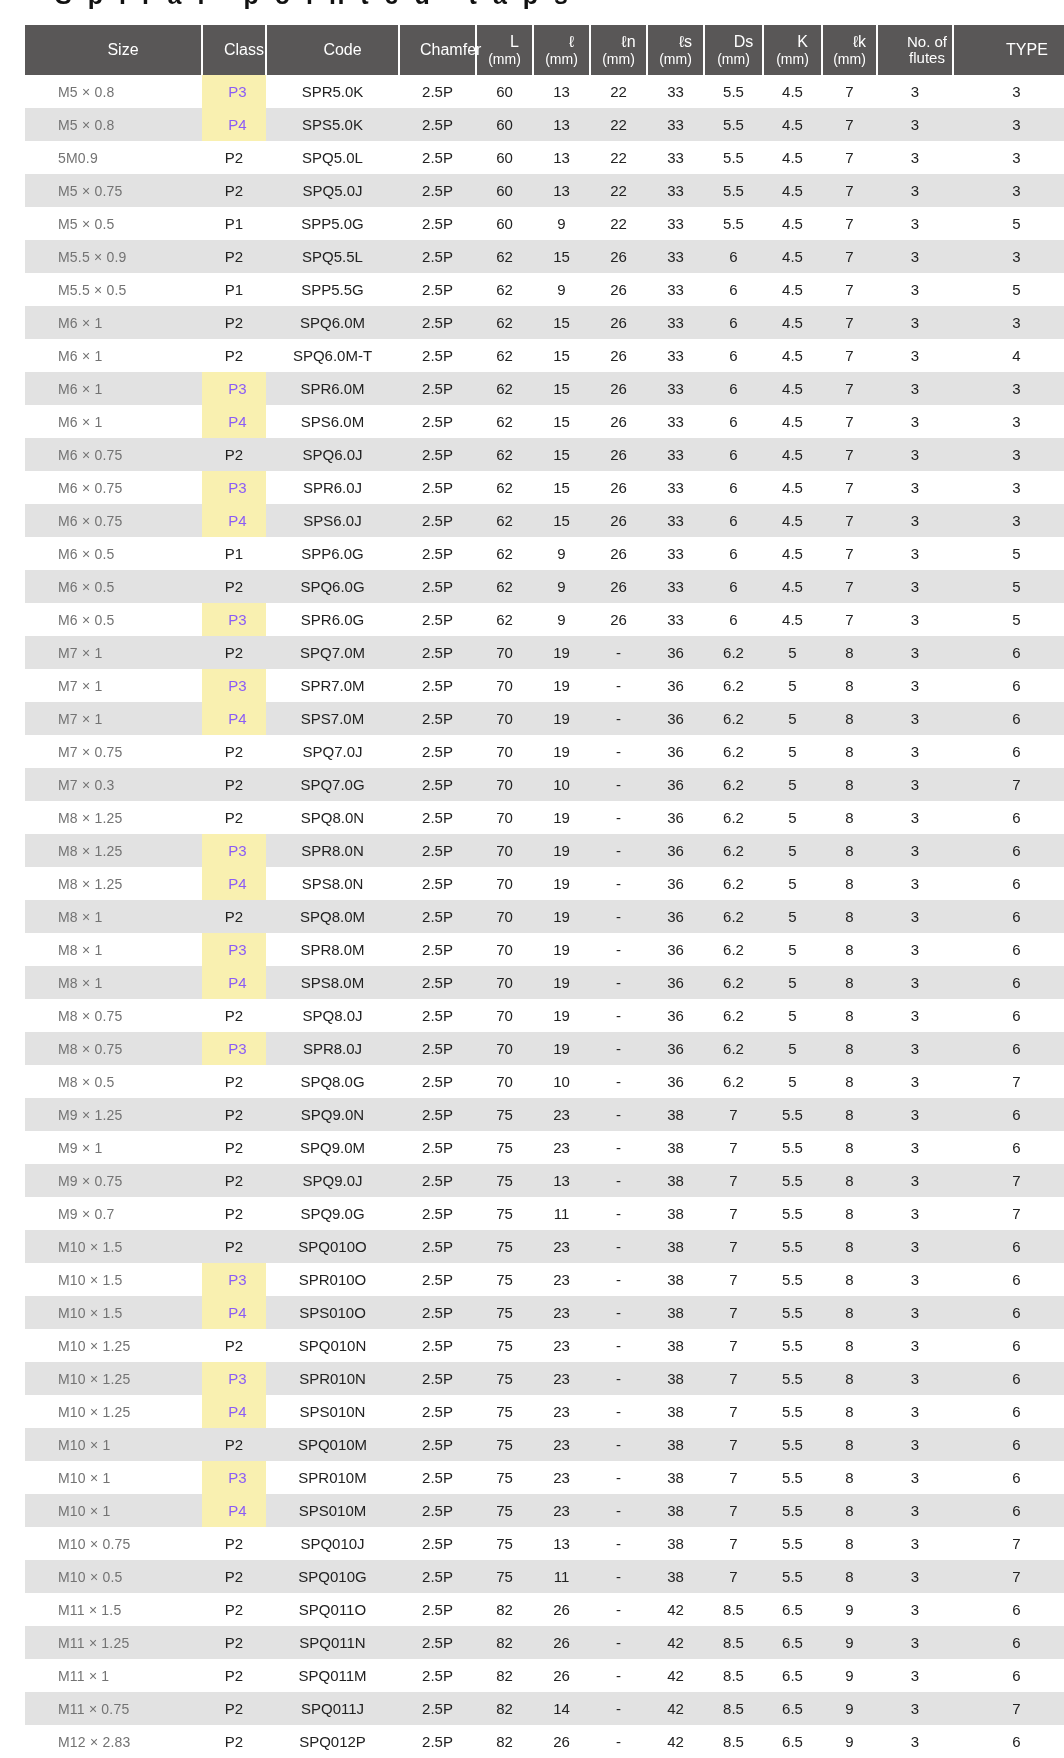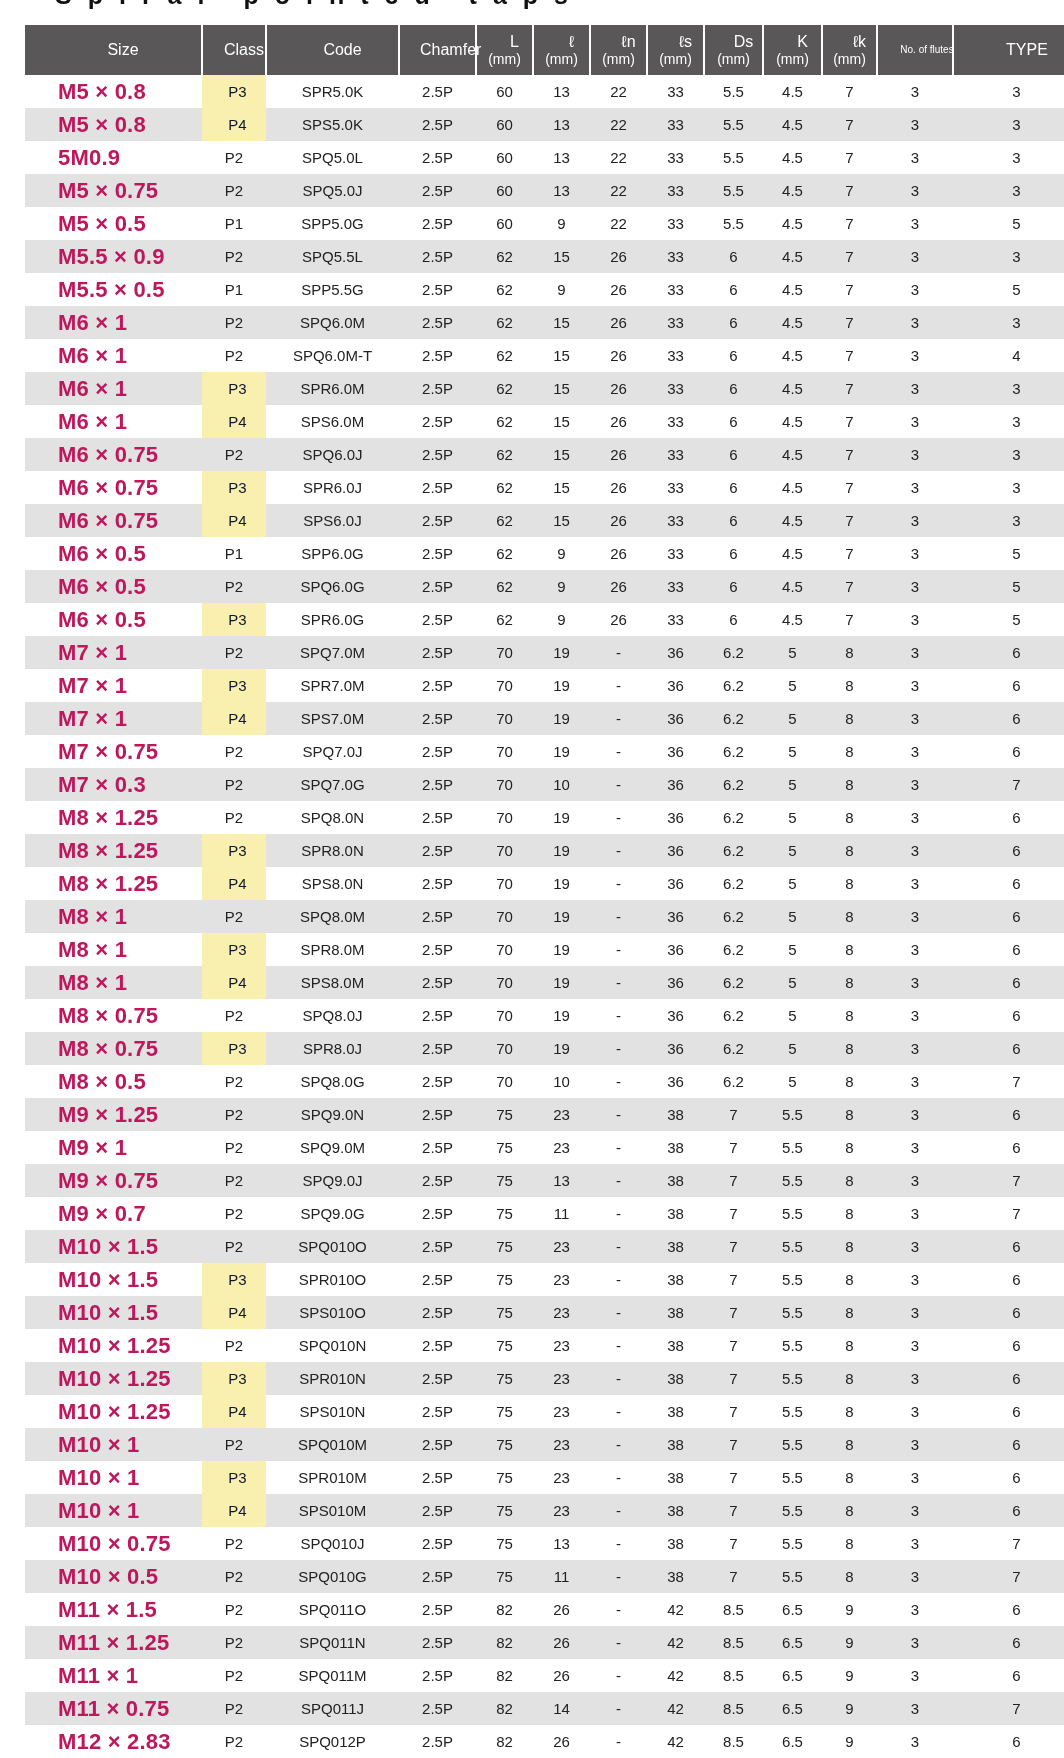--- a/index.html
+++ b/index.html
@@ -31,32 +31,32 @@
   thead th{
     background:#595757;color:#fff;font-weight:400;
     height:50px;vertical-align:middle;text-align:center;
     border-right:2px solid #fff;padding:0;
     font-size:16px;line-height:1.05;
   }
   thead th:last-child{border-right:none;}
   .h-label{font-size:16px;padding-left:20px;}
   .h-sub{font-size:14px;margin-top:1px;}
   th[data-name="column-header-flutes"] .h-label{
-    display:block;width:58px;margin:4px auto;white-space:normal;font-size:10px;
+    display:block;width:58px;margin:4px auto;white-space:normal;font-size:15px;
   }
   tbody td{
     height:33px;padding:0;text-align:center;vertical-align:middle;
     font-size:15px;color:#222;white-space:nowrap;overflow:hidden;
   }
   tbody tr.alt td{background:#e2e2e2;}
   tbody td.c-size{
-    text-align:left;padding-left:33px;font-size:22px;font-weight:bold;color:#be185d;
+    text-align:left;padding-left:33px;font-size:14px;font-weight:normal;color:#737373;
     letter-spacing:0.2px;
   }
-  tbody td.hl{background:#f9f0b0 !important;color:#0f172a;padding-left:7px;}
+  tbody td.hl{background:#f9f0b0 !important;color:#8b5cf6;padding-left:7px;}
 </style>
 </head>
 <body>
 
 <div class="title-strip" data-name="clipped-page-title-strip">
   <div class="clipped" data-name="page-title">Spiral pointed taps</div>
 </div>
 
 <div class="table-wrap" data-name="spec-table-container">
   <table data-name="tap-spec-table">

